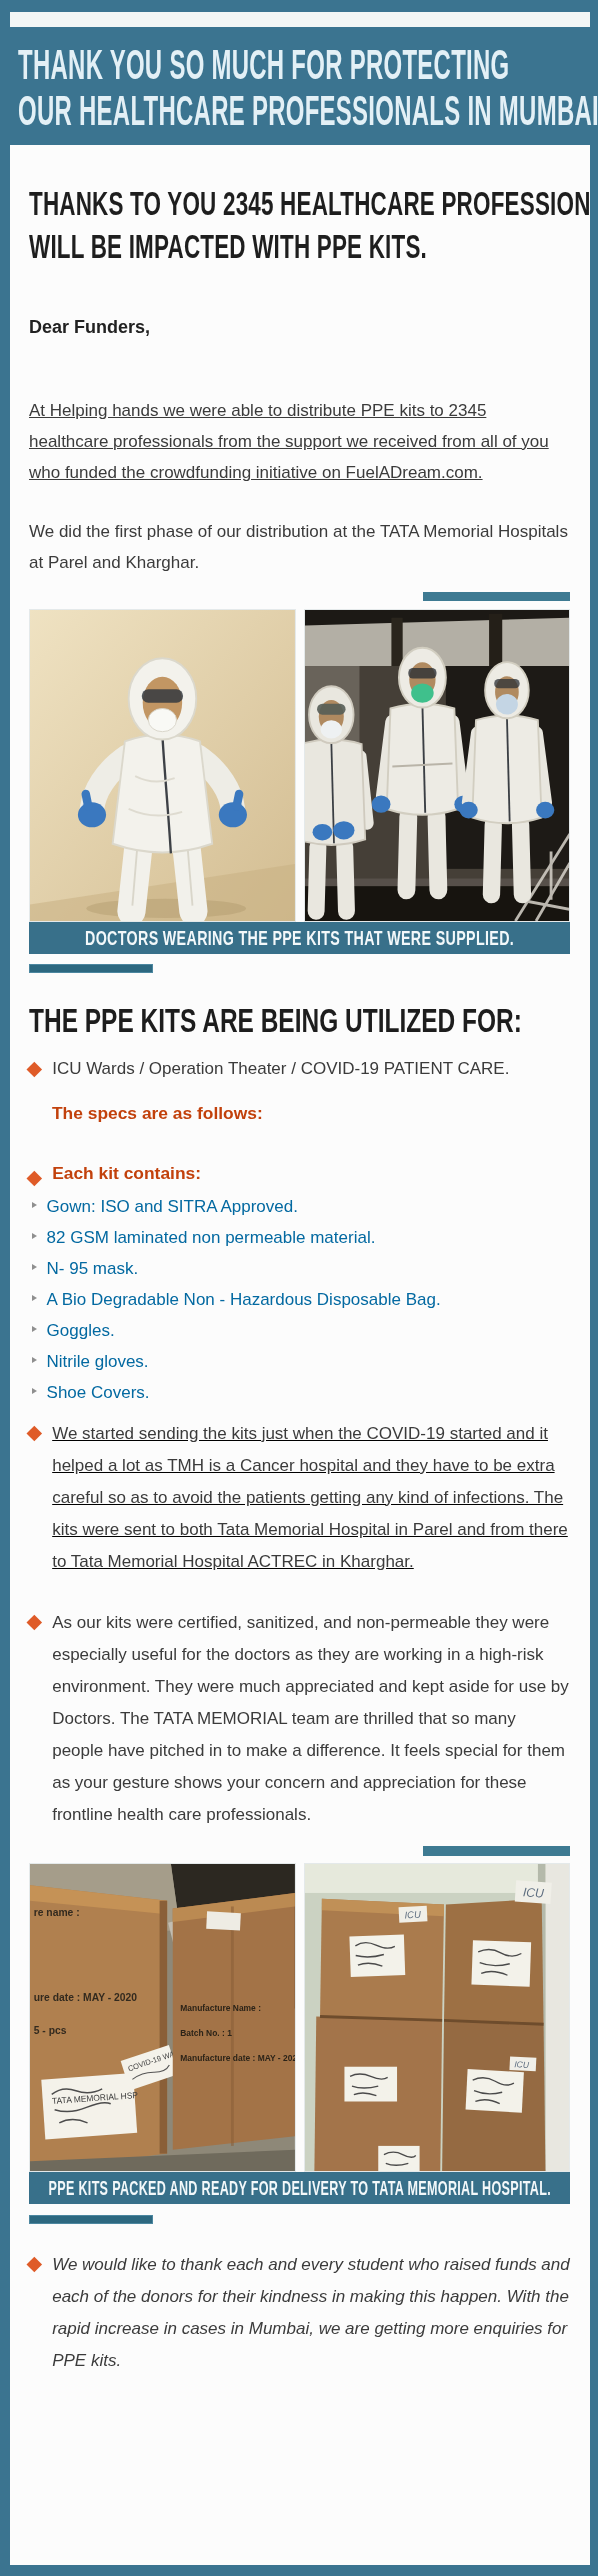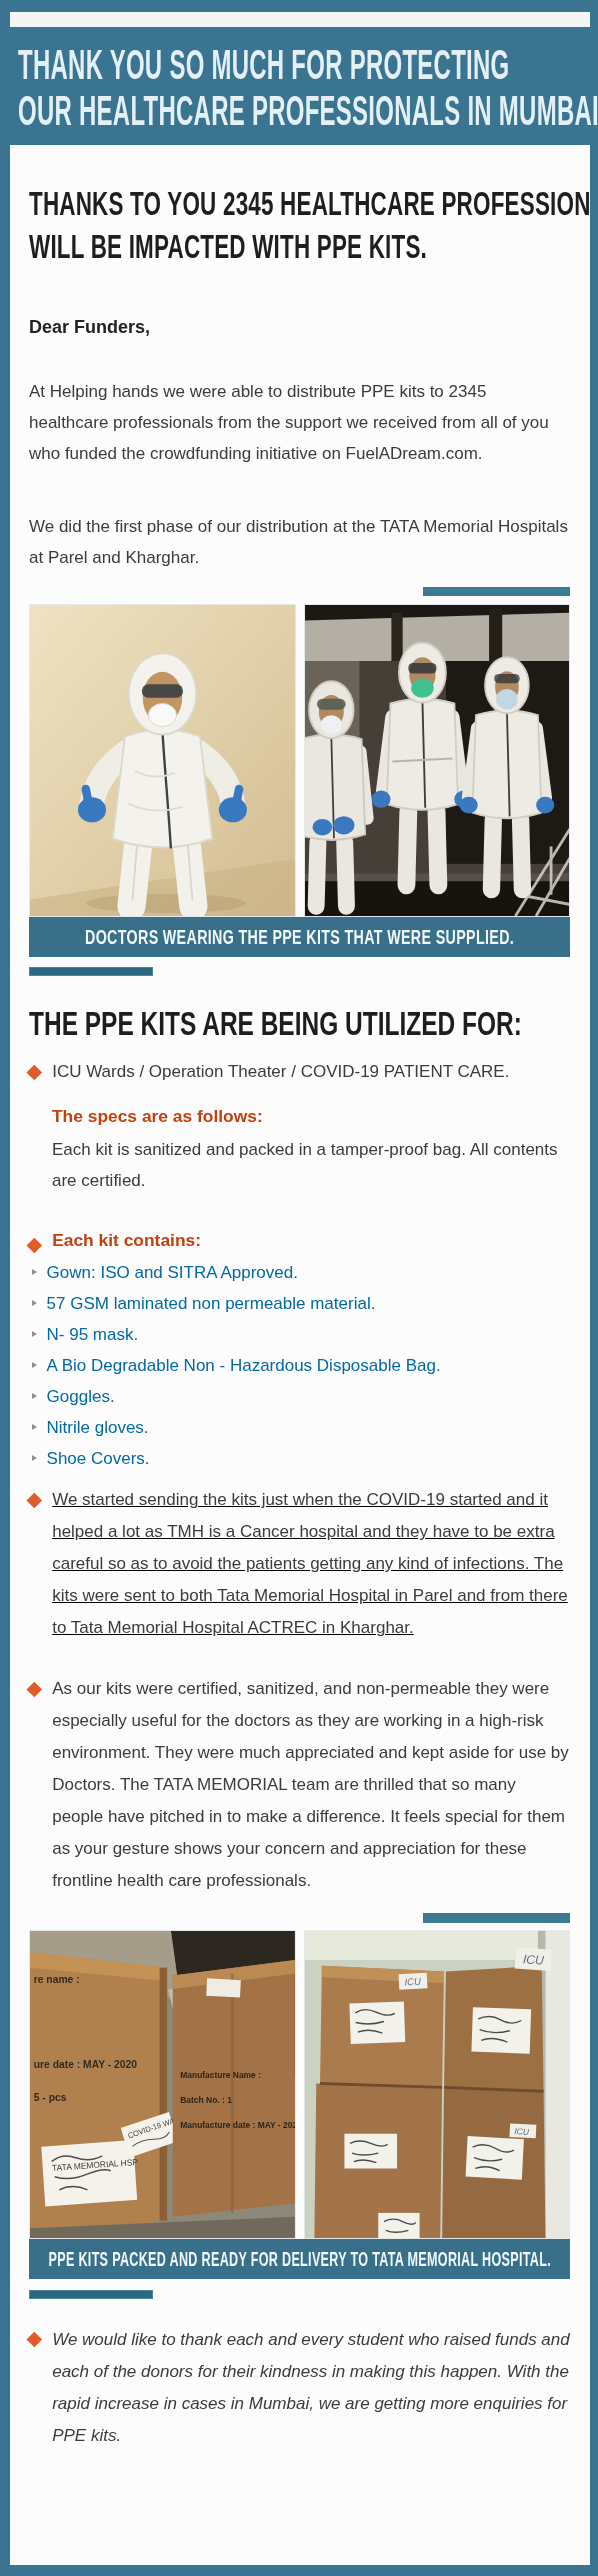--- a/index.html
+++ b/index.html
@@ -15,30 +15,30 @@
            letter-spacing:0.5px; color:#e3f0f6; transform:scaleX(.57); transform-origin:left center; }
 
   .card { position:absolute; left:9.7px; top:145px; width:580px; height:2420px;
           background:#fcfcfc; padding:37px 19.3px 0; overflow:hidden; }
 
   .h2line { display:block; white-space:nowrap; font-weight:bold; font-size:34px; line-height:43px;
             letter-spacing:0.3px; color:#1e1e1e; transform:scaleX(.66); transform-origin:left center; }
 
   .salutation { margin-top:44px; font-size:18px; font-weight:bold; color:#222; line-height:31px; }
   .body { font-size:17px; line-height:31px; color:#3b3b3b; }
-  .p1 { margin-top:33px; } .p2 { margin-top:42px; }
+  .p1 { margin-top:52px;text-decoration:underline; } .p2 { margin-top:28px; }
 
   .accent-right { margin:13.5px 0 0 auto; width:147px; height:9.7px; background:#3e7a92; }
   .accent-right.second { margin-top:15.5px; }
 
   .photo-row { display:flex; gap:7.7px; margin-top:7.7px; }
   .photo-row figure { flex:1; line-height:0; border:1px solid #e4e9ea; background:#ddd; }
   .photo-row svg { display:block; width:100%; }
 
-  .caption-bar { height:40px; background:#38708a; display:flex; align-items:center; justify-content:center; overflow:hidden; }
+  .caption-bar { height:32px; background:#38708a; display:flex; align-items:center; justify-content:center; overflow:hidden; }
   .cap { white-space:nowrap; font-weight:bold; font-size:21px; letter-spacing:0.5px; color:#f3f8fa; transform:scaleX(.68); }
   .cap.long { transform:scaleX(.60); }
 
   .underline-bar { margin-top:10.6px; width:124px; height:8.7px; background:#2d6880; border:1px solid #4c87a0; }
 
   .section-h { margin-top:25px; }
   .h3line { display:block; white-space:nowrap; font-weight:bold; font-size:34px; line-height:44px;
             color:#1d1d1d; transform:scaleX(.72); transform-origin:left center; }
 
   .bullet { display:flex; align-items:flex-start; }
@@ -182,35 +182,34 @@
   <h3 class="section-h">
     <span class="h3line">THE PPE KITS ARE BEING UTILIZED FOR:</span>
   </h3>
 
   <div class="bullet b-icu">
     <span class="diamond"></span>
     <p class="body">ICU Wards / Operation Theater / COVID-19 PATIENT CARE.</p>
   </div>
 
   <p class="bold-line specs-h">The specs are as follows:</p>
-  <p class="body specs-t">Each kit is sanitized and packed in a tamper-proof bag. All contents are certified.</p>
 
   <div class="bullet b-contains">
     <span class="diamond"></span>
     <p class="bold-line">Each kit contains:</p>
   </div>
 
   <ul class="kit-list">
     <li class="kit-item">
         <span class="tri"></span>
         <span class="kit-text">Gown: ISO and SITRA Approved.</span>
       </li>
     <li class="kit-item">
         <span class="tri"></span>
-        <span class="kit-text">57 GSM laminated non permeable material.</span>
+        <span class="kit-text">82 GSM laminated non permeable material.</span>
       </li>
     <li class="kit-item">
         <span class="tri"></span>
         <span class="kit-text">N- 95 mask.</span>
       </li>
     <li class="kit-item">
         <span class="tri"></span>
         <span class="kit-text">A Bio Degradable Non - Hazardous Disposable Bag.</span>
       </li>
     <li class="kit-item">

